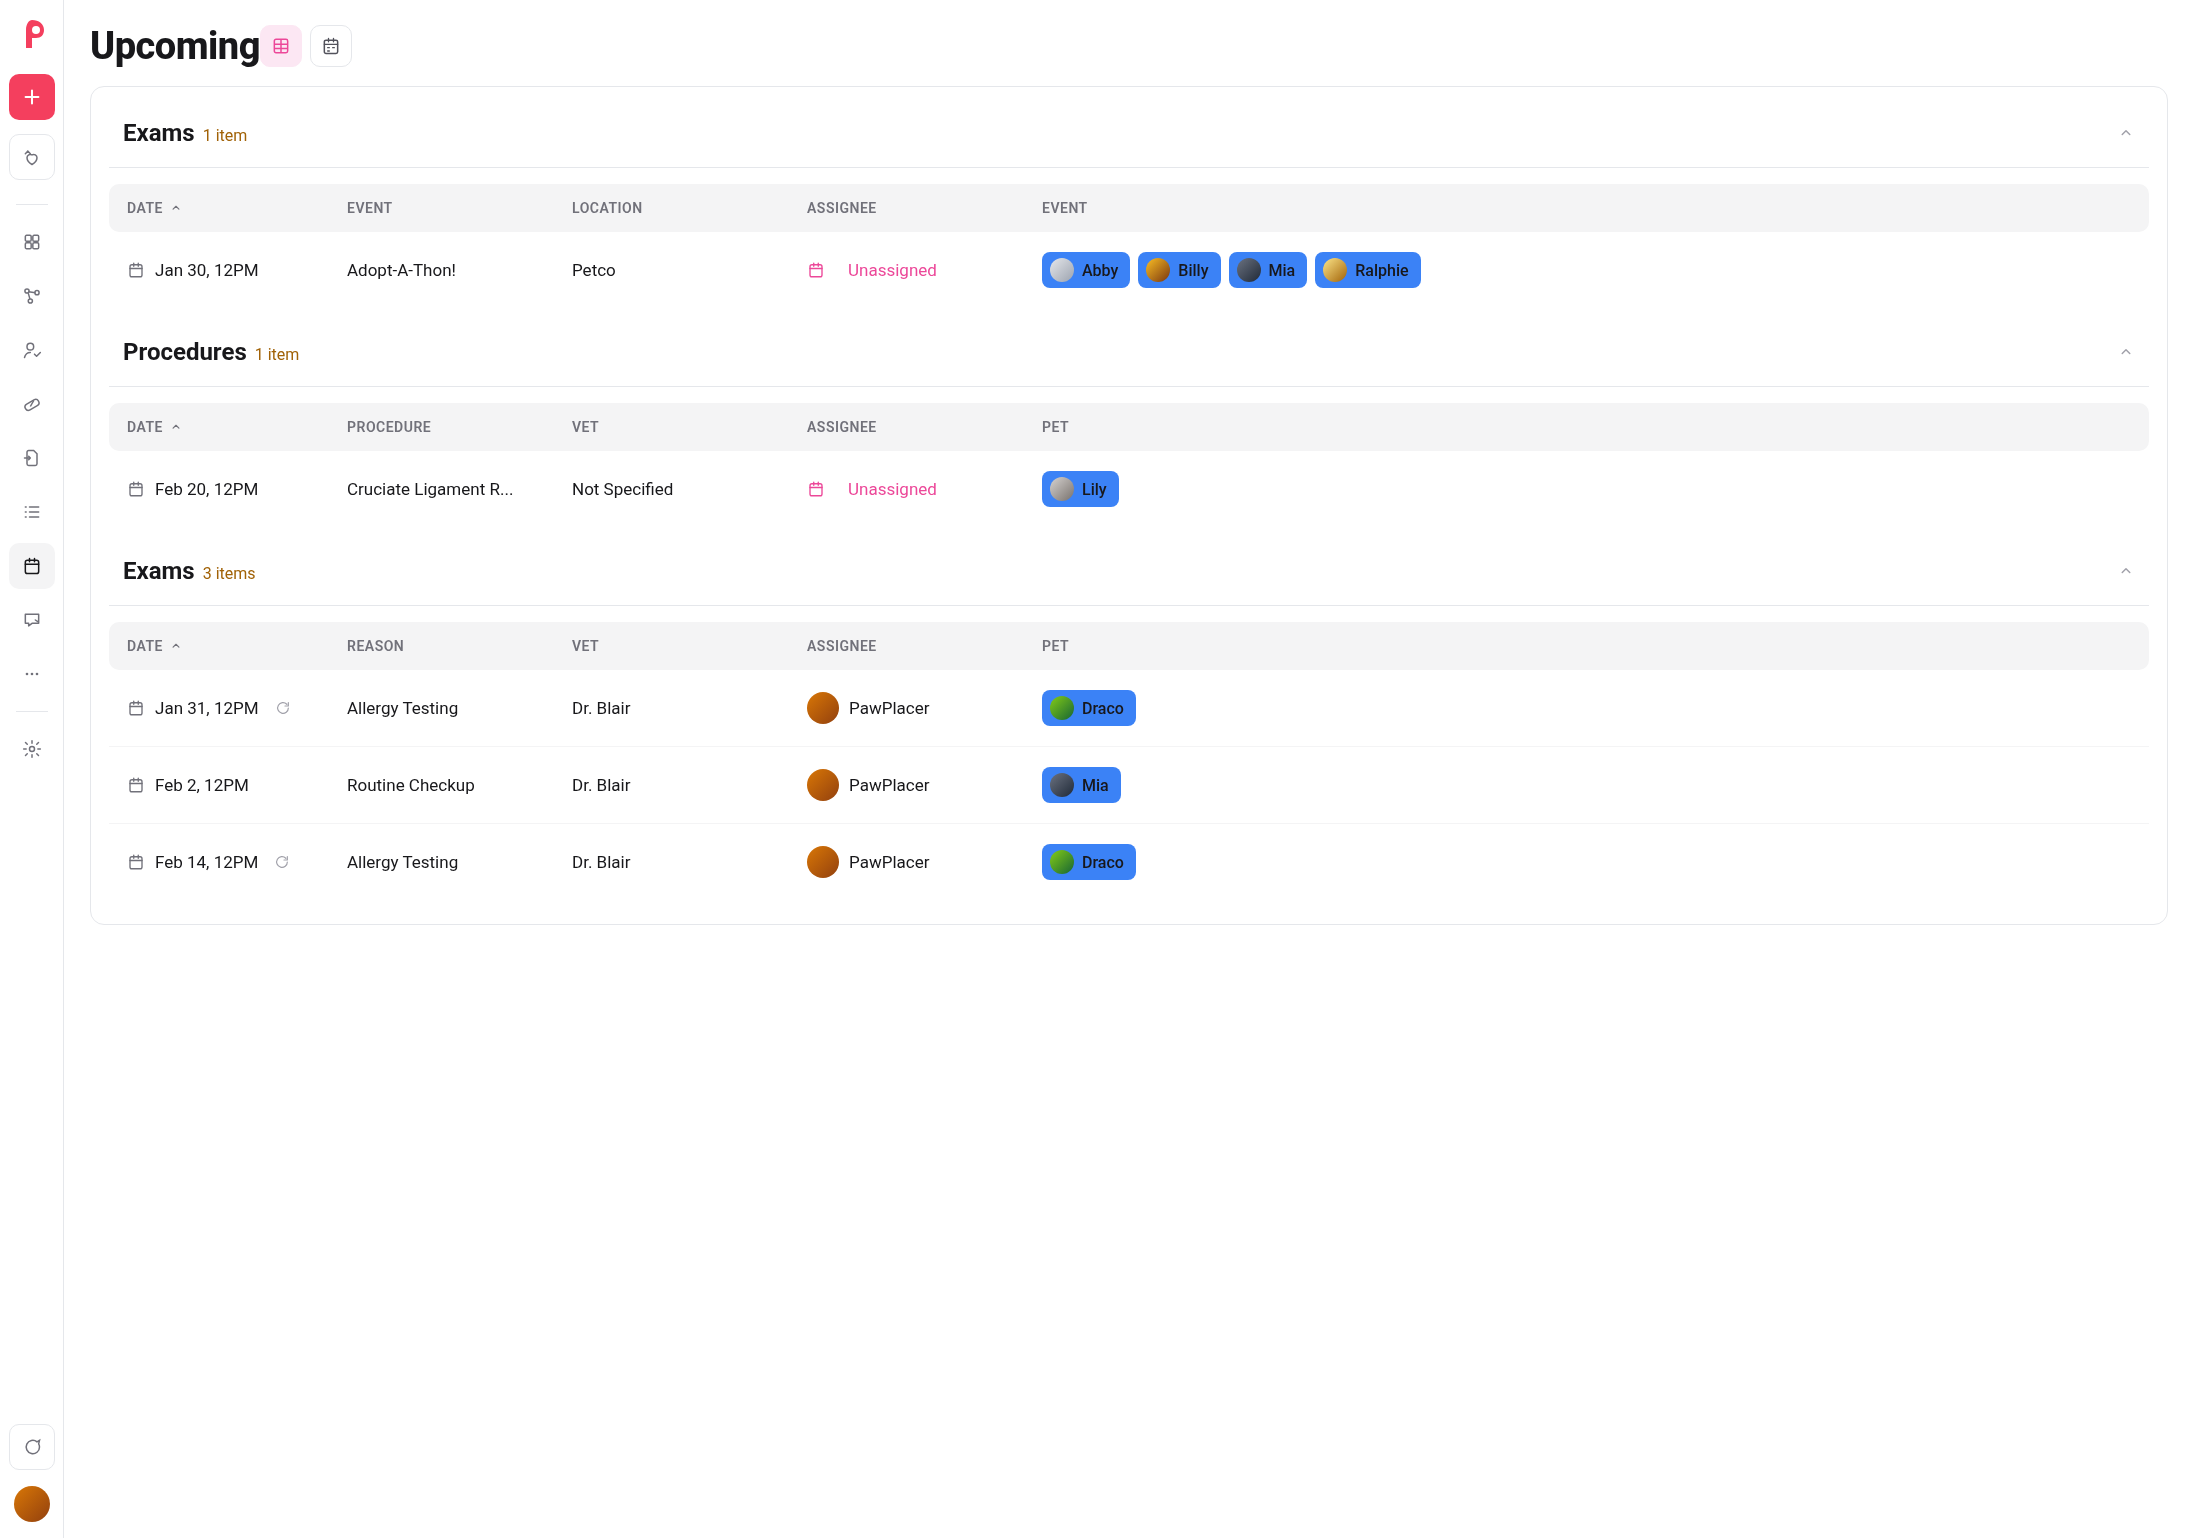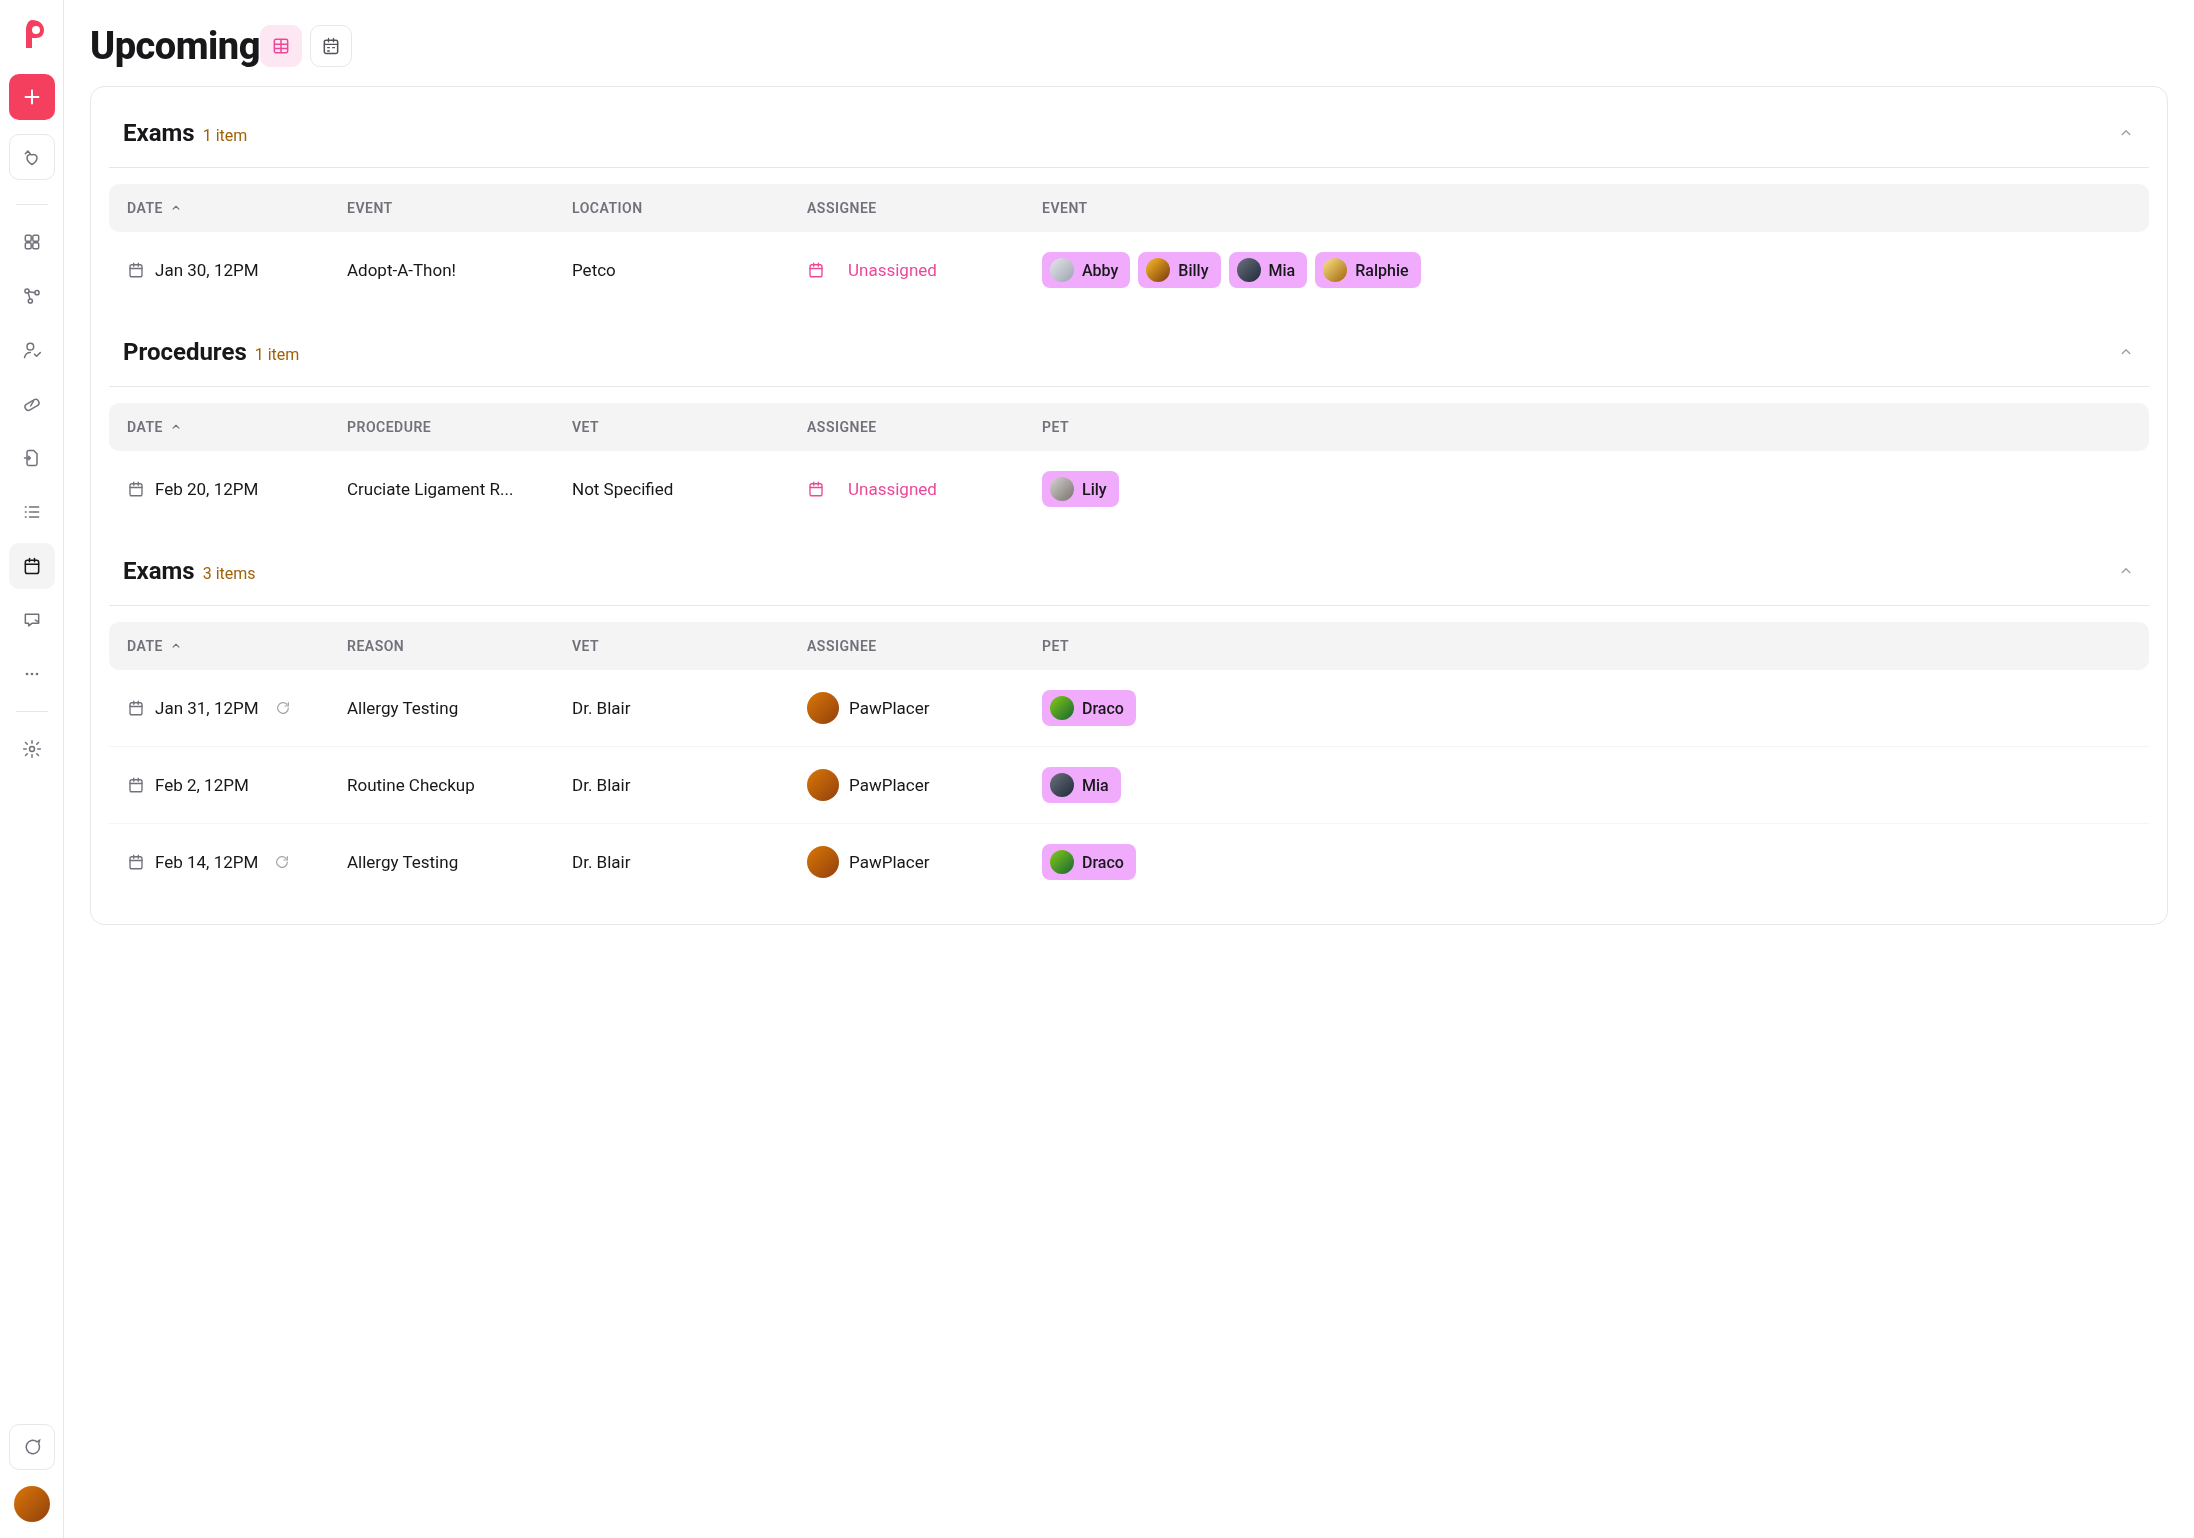--- a/index.html
+++ b/index.html
@@ -227,21 +227,21 @@
     .date-cell { display: flex; align-items: center; gap: 10px; color: #18181b; }
     .assignee-cell { display: flex; align-items: center; gap: 10px; }
     .assignee-cell.unassigned { color: #ec4899; gap: 23px; }
     .text-cell { color: #18181b; }
     
     .pet-chips { display: flex; flex-wrap: wrap; gap: 8px; }
     .pet-chip {
       display: inline-flex;
       align-items: center;
       gap: 8px;
-      background: #f0abfc;
+      background: #3b82f6;
       border-radius: 8px;
       padding: 6px 12px 6px 8px;
       font-size: 16px;
       font-weight: 500;
     }
     .pet-avatar {
       width: 24px;
       height: 24px;
       border-radius: 50%;
       flex-shrink: 0;

